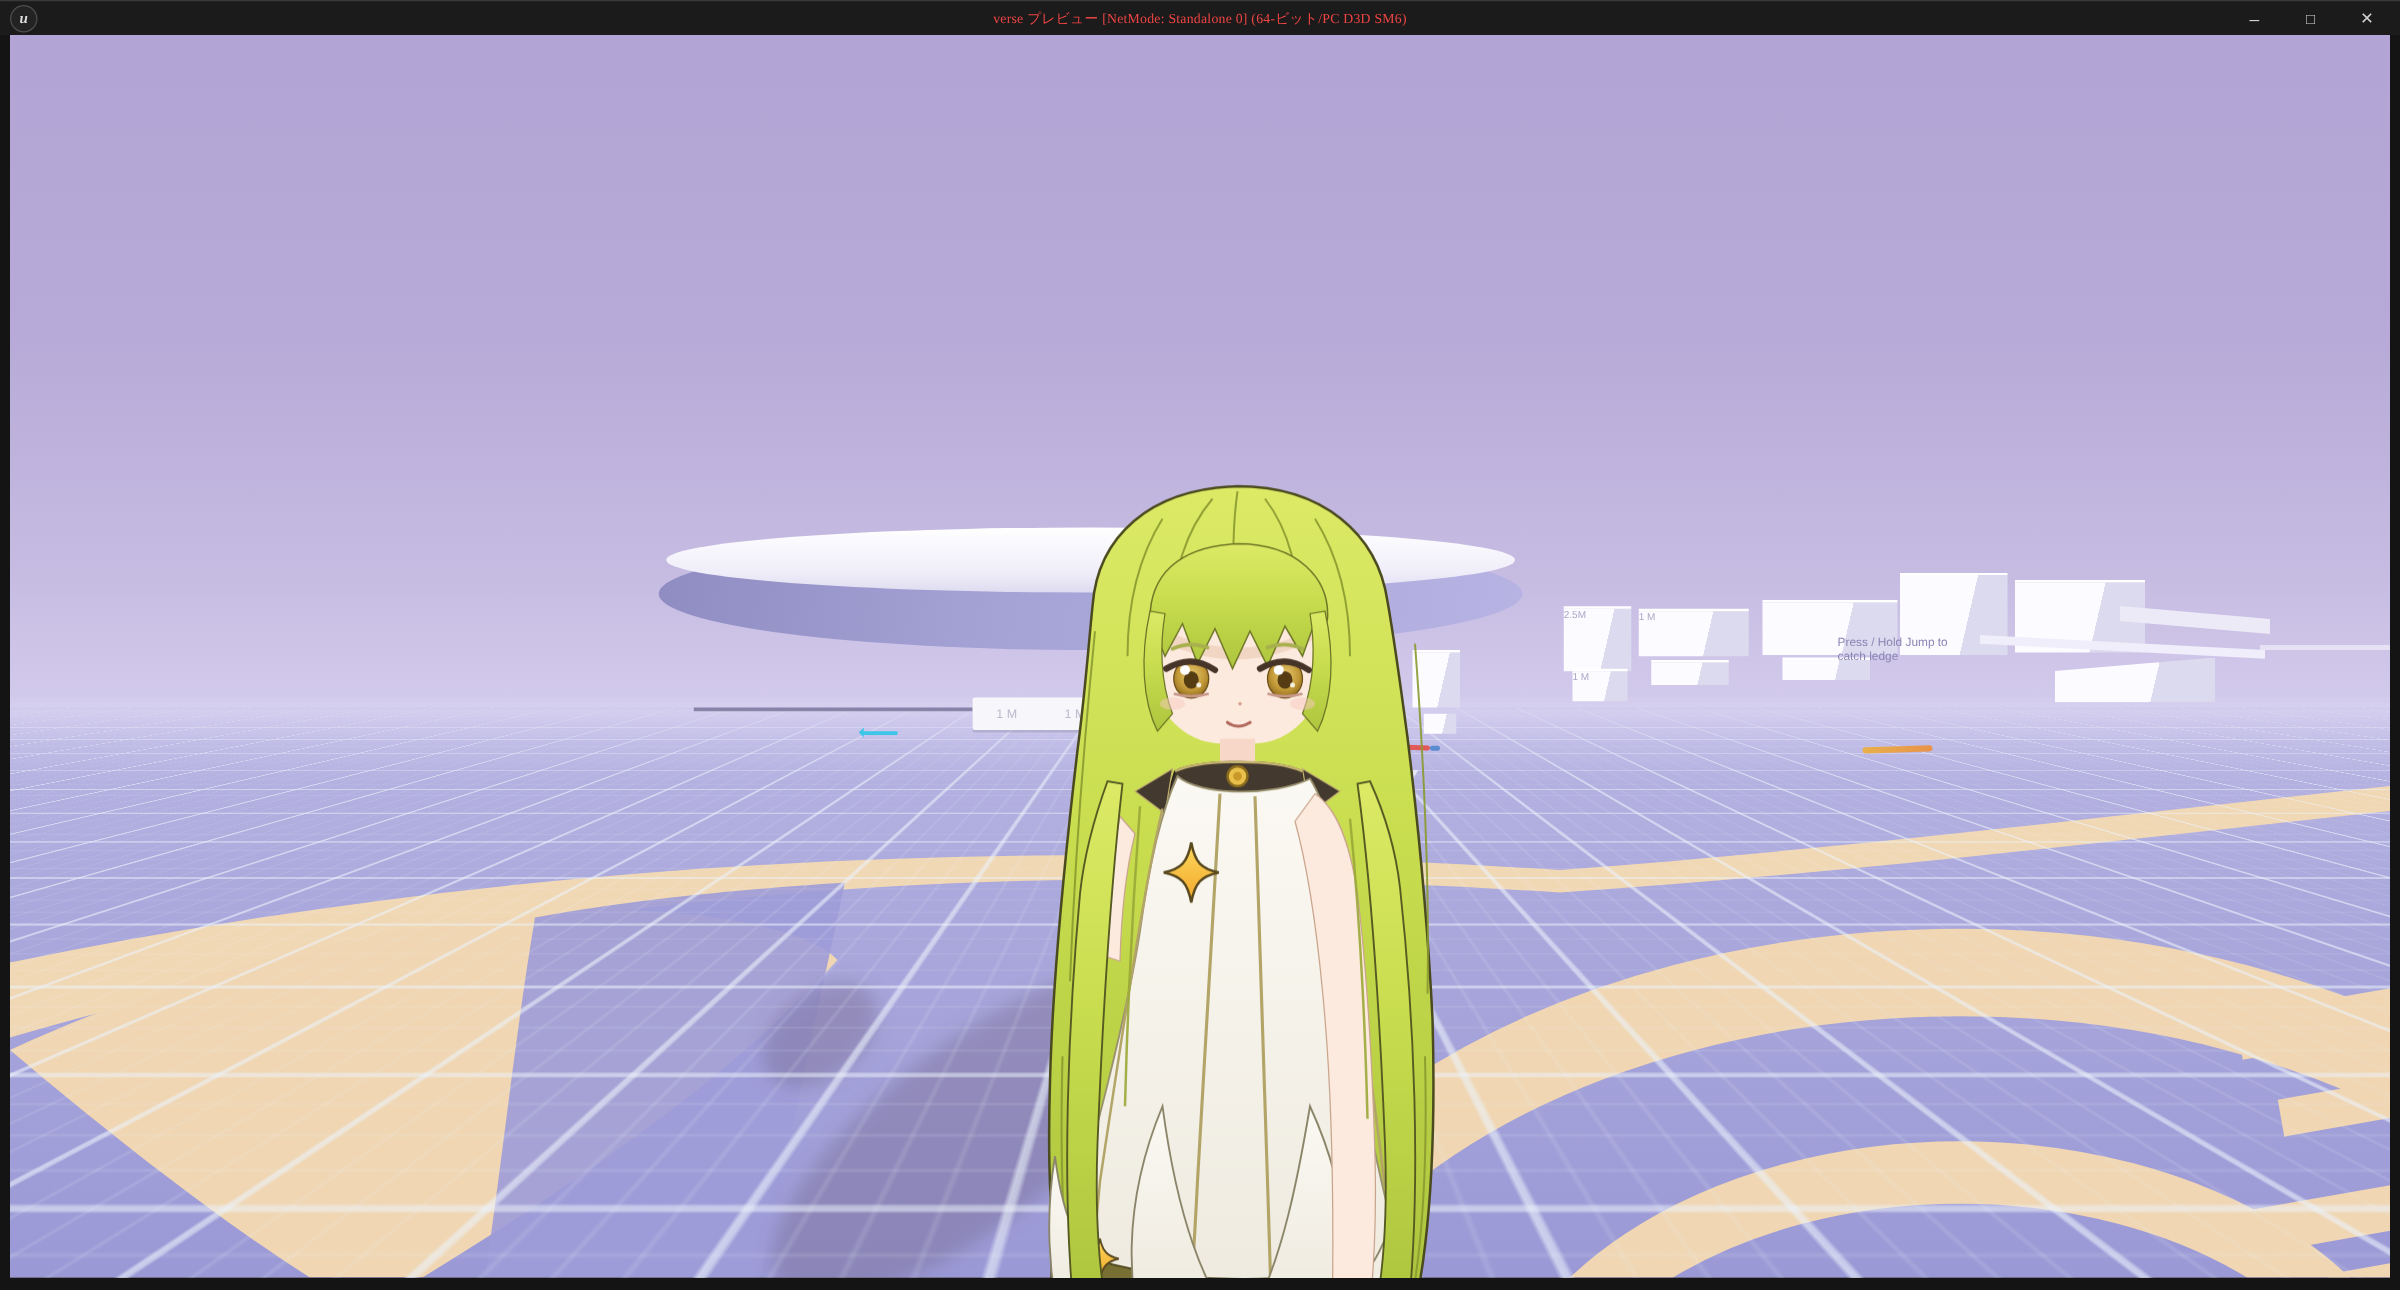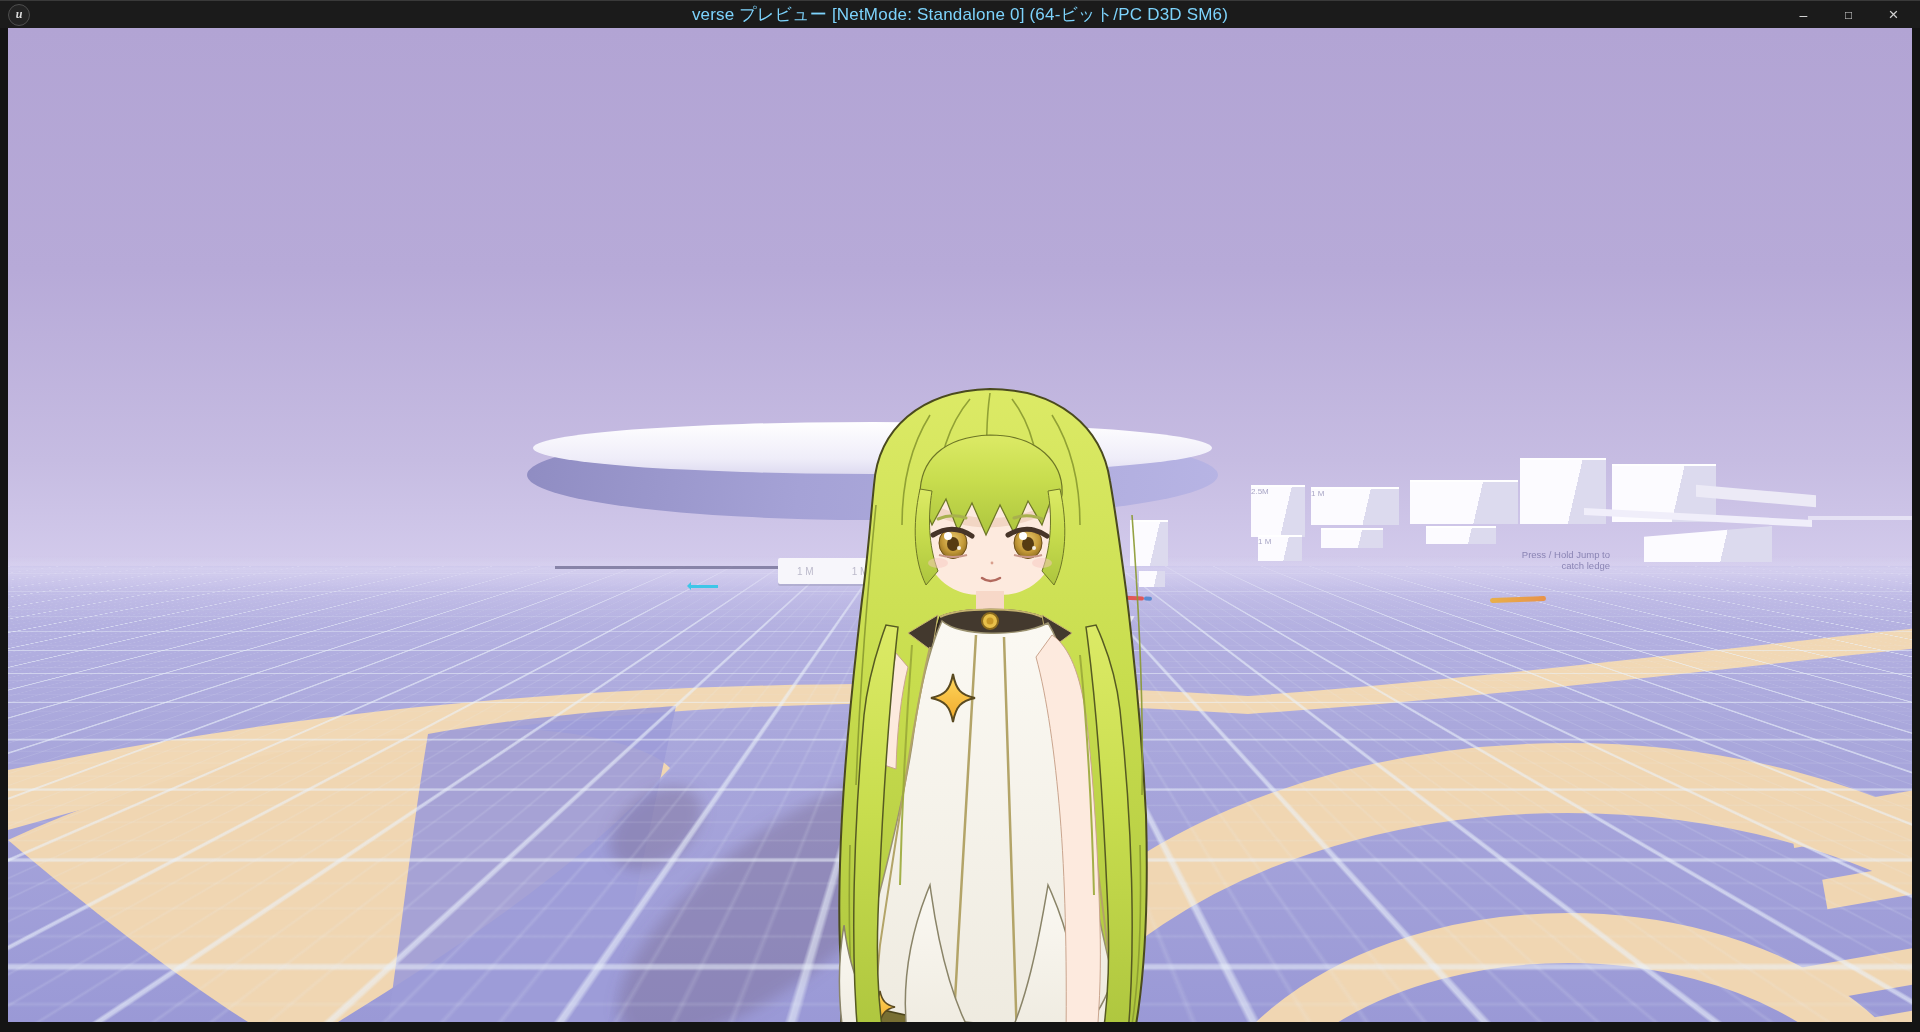--- a/index.html
+++ b/index.html
@@ -15,21 +15,21 @@
   }
   .ue-logo{
     margin-left:8px;width:20px;height:20px;border-radius:50%;
     background:#232323;border:1px solid #4e4e4e;color:#dcdcdc;
     display:flex;align-items:center;justify-content:center;
     font-family:"Liberation Serif",serif;font-style:italic;font-weight:bold;font-size:12px;
     flex:0 0 auto;cursor:default;
   }
   .title-text{
     position:absolute;left:0;right:0;text-align:center;
-    color:#7dd3fc;font-size:17px;letter-spacing:.2px;pointer-events:none;
+    color:#ef4444;font-size:11px;letter-spacing:.2px;pointer-events:none;font-family:Liberation Serif, serif;
   }
   .win-controls{position:absolute;right:4px;top:0;height:28px;display:flex;}
   .winbtn{
     width:45px;height:28px;display:flex;align-items:center;justify-content:center;
     color:#d2d2d2;font-size:14px;cursor:default;
   }
   .winbtn.max{font-size:12px;}
   .winbtn.close{font-size:17px;}
   
   .scene{
@@ -84,21 +84,21 @@
   .blocks{position:absolute;left:0;top:0;z-index:5;}
   .blk{
     position:absolute;
     background:linear-gradient(103deg,#fcfbff 0 62%,#dcdaee 62% 100%);
     border-top:2px solid #ffffff;box-sizing:border-box;
     color:#a9a6c6;font-size:8px;display:flex;align-items:flex-start;justify-content:flex-start;
   }
   .ramp{position:absolute;background:#eceaf6;z-index:5;}
   .hint{
     position:absolute;left:1462px;top:481px;width:140px;z-index:5;
-    color:#8a84b4;font-size:9.5px;line-height:11px;text-align:right;margin-top:40px;
+    color:#8a84b4;font-size:9.5px;line-height:11px;text-align:left;
   }
   .item-red{position:absolute;left:1110px;top:568px;width:26px;height:4px;background:#e05858;border-radius:2px;transform:rotate(2deg);z-index:5;}
   .item-red::after{content:"";position:absolute;right:-8px;top:0;width:8px;height:4px;background:#5a8ad0;border-radius:2px;}
   .item-orange{position:absolute;left:1482px;top:569px;width:56px;height:5px;border-radius:3px;background:linear-gradient(90deg,#e8b04a,#e8924a);transform:rotate(-2deg);z-index:5;}
   .patch-white{position:absolute;left:1102px;top:588px;width:22px;height:9px;background:#e6e5f2;transform:skewX(-30deg);z-index:5;}
   svg.character{position:absolute;left:772px;top:357px;width:440px;height:665px;z-index:6;}
 </style>
 </head>
 <body>
 

